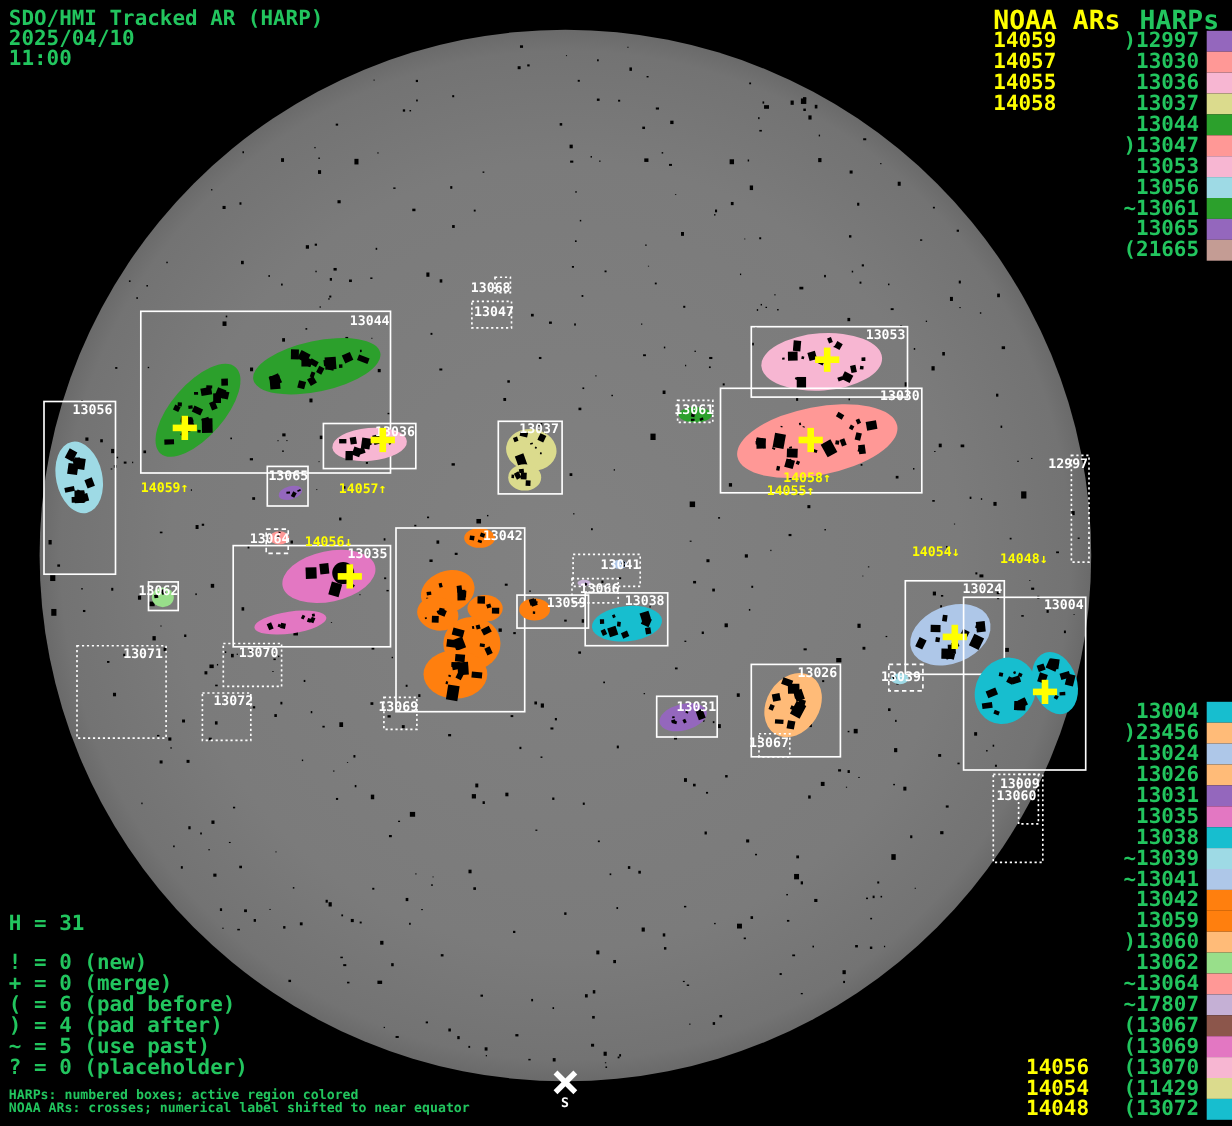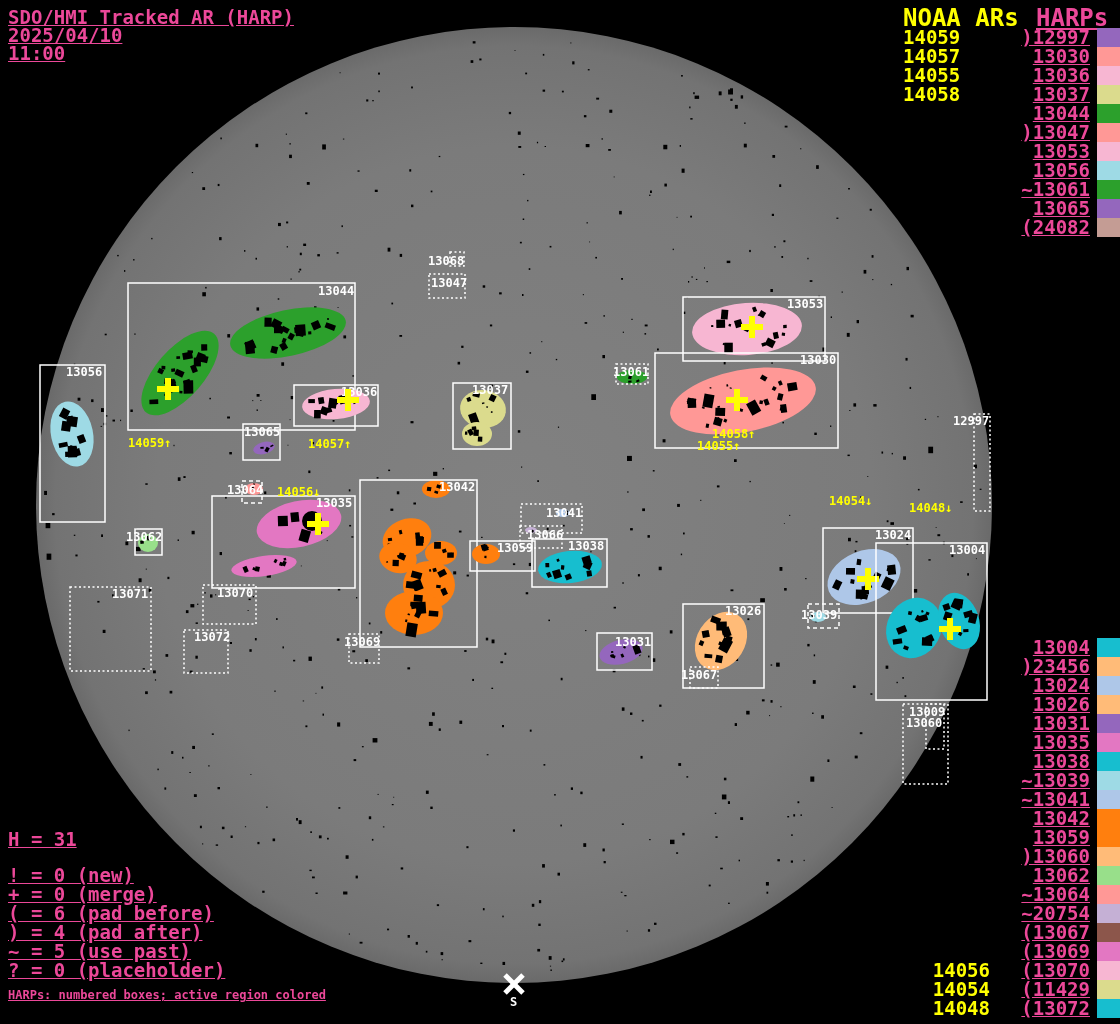--- a/index.html
+++ b/index.html
@@ -1,20 +1,20 @@
 <!DOCTYPE html>
 <html><head>
 <meta charset="utf-8">
 <style>
   html,body{margin:0;padding:0;background:#000;}
   #stage{position:relative;width:1120px;height:1024px;background:#000;overflow:hidden;
          font-family:"DejaVu Sans Mono",monospace;font-weight:bold;}
   .mono{font-family:"DejaVu Sans Mono",monospace;font-weight:bold;}
   .abs{position:absolute;}
-  .white{color:#ec4899;text-decoration:underline;}
+  .white{color:#22c55e;}
   .yellow{color:#ffff00;}
   #plot{position:absolute;left:0;top:0;}
   .hline{line-height:18px;font-size:19px;white-space:pre;}
   .leg-line{line-height:19px;font-size:19px;white-space:pre;}
   .fn{line-height:12px;font-size:12px;white-space:pre;}
   .lrow{display:flex;height:19px;line-height:19px;font-size:19px;}
   .lnum{flex:1;text-align:right;padding-right:7px;white-space:pre;}
   .lsw{width:23px;height:19px;}
   .col-title{font-size:24px;line-height:19px;white-space:pre;}
   .nrow{height:19px;line-height:19px;font-size:19px;white-space:pre;}
@@ -1092,21 +1092,21 @@
       </div>
       <div class="lrow">
         <span class="lnum">~13061</span>
         <span class="lsw" style="background: rgb(44, 160, 44);"></span>
       </div>
       <div class="lrow">
         <span class="lnum">13065</span>
         <span class="lsw" style="background: rgb(148, 103, 189);"></span>
       </div>
       <div class="lrow">
-        <span class="lnum">(24082</span>
+        <span class="lnum">(21665</span>
         <span class="lsw" style="background: rgb(196, 156, 148);"></span>
       </div>
     </div>
 
   <div class="abs mono white" style="left:1000px;top:638px;width:120px;" id="harps-bottom">
       <div class="lrow">
         <span class="lnum">13004</span>
         <span class="lsw" style="background: rgb(23, 190, 207);"></span>
       </div>
       <div class="lrow">
@@ -1155,21 +1155,21 @@
       </div>
       <div class="lrow">
         <span class="lnum">13062</span>
         <span class="lsw" style="background: rgb(152, 223, 138);"></span>
       </div>
       <div class="lrow">
         <span class="lnum">~13064</span>
         <span class="lsw" style="background: rgb(255, 152, 150);"></span>
       </div>
       <div class="lrow">
-        <span class="lnum">~20754</span>
+        <span class="lnum">~17807</span>
         <span class="lsw" style="background: rgb(197, 176, 213);"></span>
       </div>
       <div class="lrow">
         <span class="lnum">(13067</span>
         <span class="lsw" style="background: rgb(140, 86, 75);"></span>
       </div>
       <div class="lrow">
         <span class="lnum">(13069</span>
         <span class="lsw" style="background: rgb(227, 119, 194);"></span>
       </div>
@@ -1196,15 +1196,16 @@
   <div class="abs mono white" style="left:8px;top:866px;">
     <div class="leg-line">! = 0 (new)</div>
     <div class="leg-line">+ = 0 (merge)</div>
     <div class="leg-line">( = 6 (pad before)</div>
     <div class="leg-line">) = 4 (pad after)</div>
     <div class="leg-line">~ = 5 (use past)</div>
     <div class="leg-line">? = 0 (placeholder)</div>
   </div>
   <div class="abs mono white" style="left:8px;top:989px;">
     <div class="fn">HARPs: numbered boxes; active region colored</div>
+    <div class="fn">NOAA ARs: crosses; numerical label shifted to near equator</div>
   </div>
 
 </div>
 
 </body></html>

